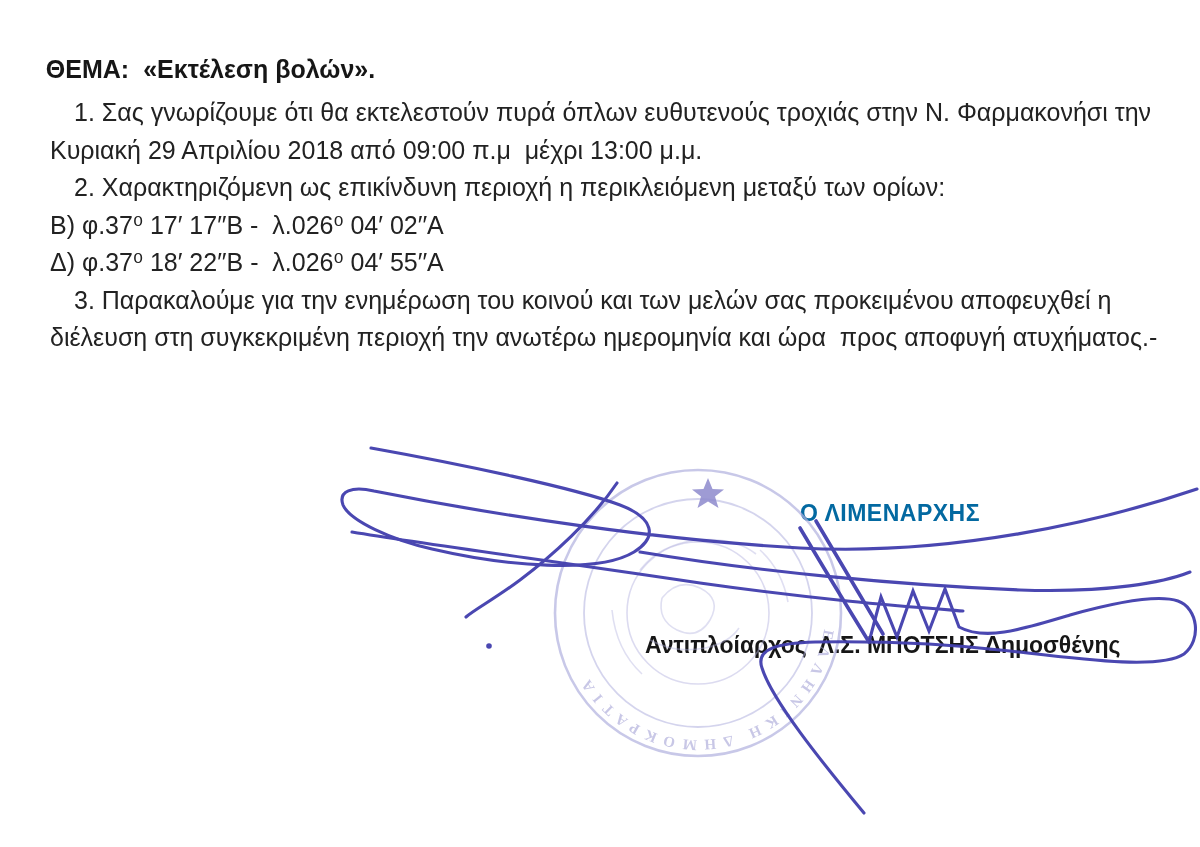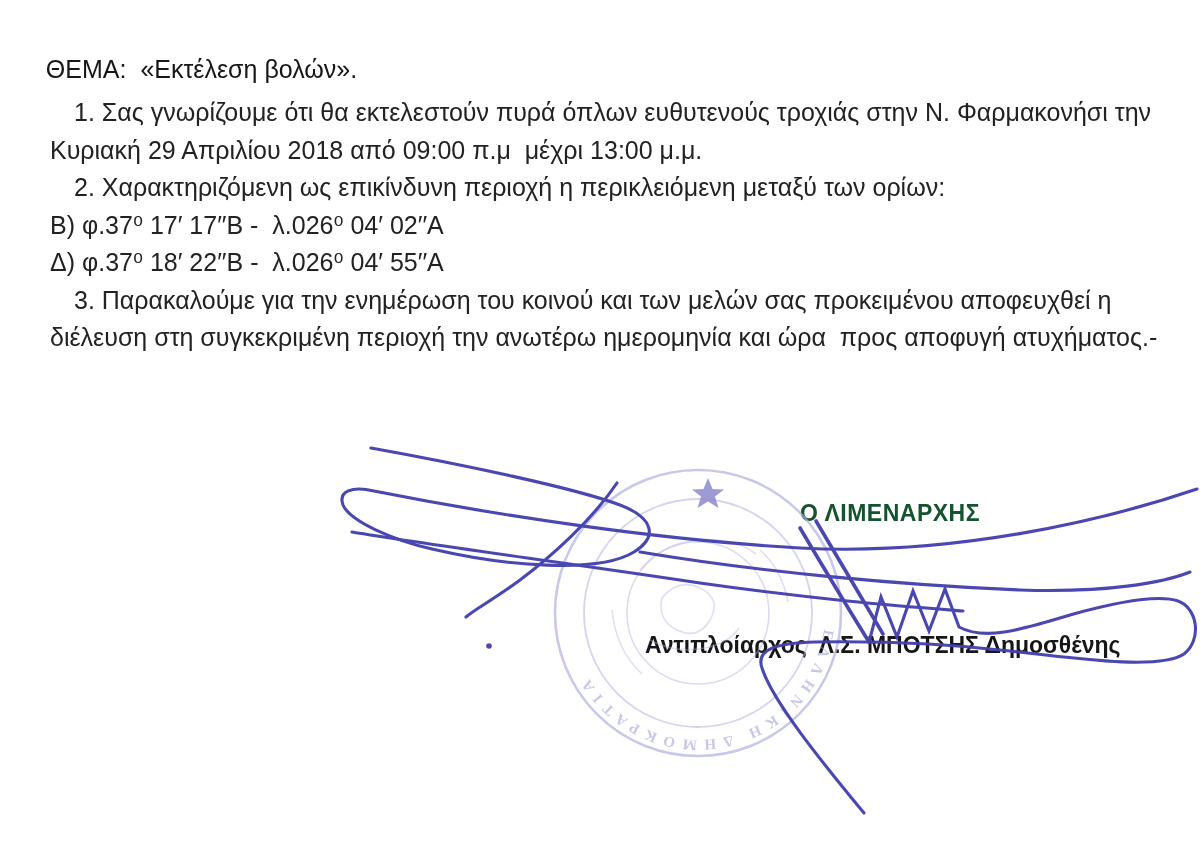--- a/index.html
+++ b/index.html
@@ -10,21 +10,21 @@
     background: #ffffff;
     overflow: hidden;
     font-family: "Liberation Sans", "DejaVu Sans", sans-serif;
     color: #1e1e1e;
   }
   .subject-line {
     position: absolute;
     left: 18px;
     top: 26px;
     font-size: 25px;
-    font-weight: normal;
+    font-weight: bold;
     white-space: pre;
     color: #161616;
   }
   .subject-line .subject-text { margin-left: 14px; }
   .body-text {
     position: absolute;
     left: 18px;
     top: 94px;
     width: 1166px;
     font-size: 25px;
@@ -35,21 +35,21 @@
   .line { white-space: pre; }
   .line.indent { padding-left: 24px; }
   .sig-title {
     position: absolute;
     left: 800px;
     top: 500px;
     font-size: 23px;
     font-weight: bold;
     letter-spacing: 0.5px;
     white-space: pre;
-    color: #14532d;
+    color: #0369a1;
   }
   .sig-name {
     position: absolute;
     left: 645px;
     top: 632px;
     font-size: 23px;
     font-weight: bold;
     white-space: pre;
     color: #161616;
   }

